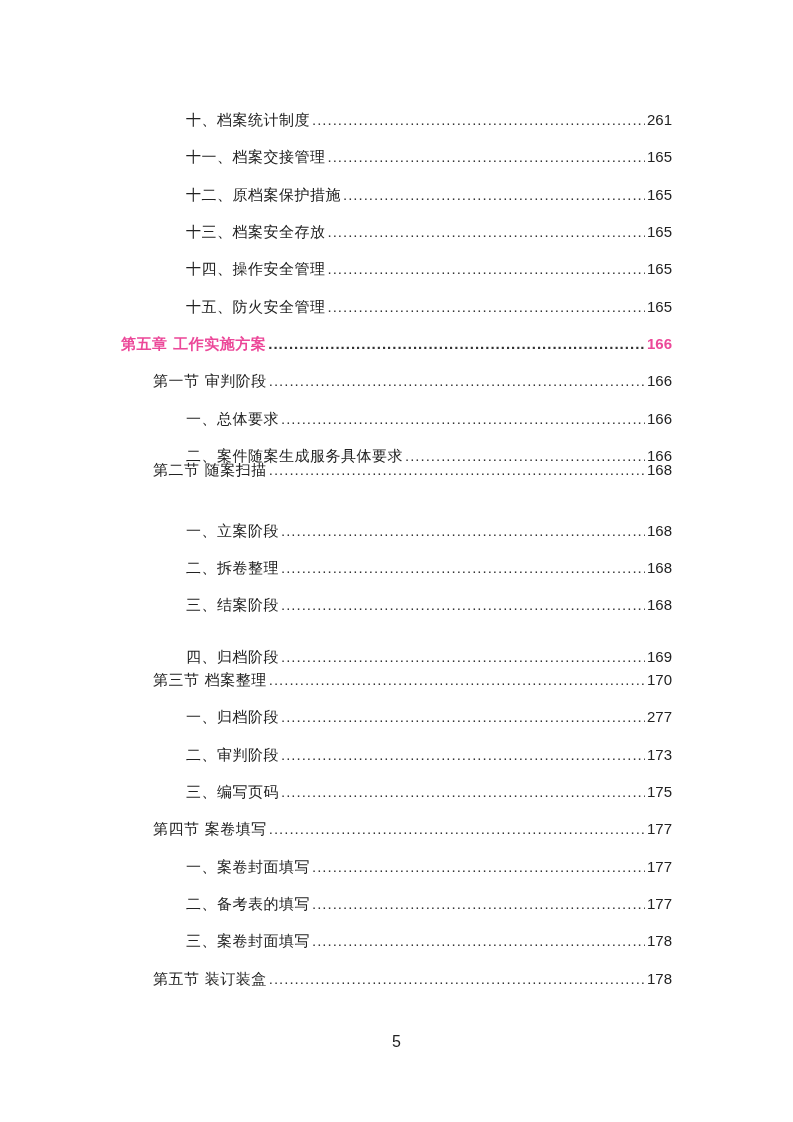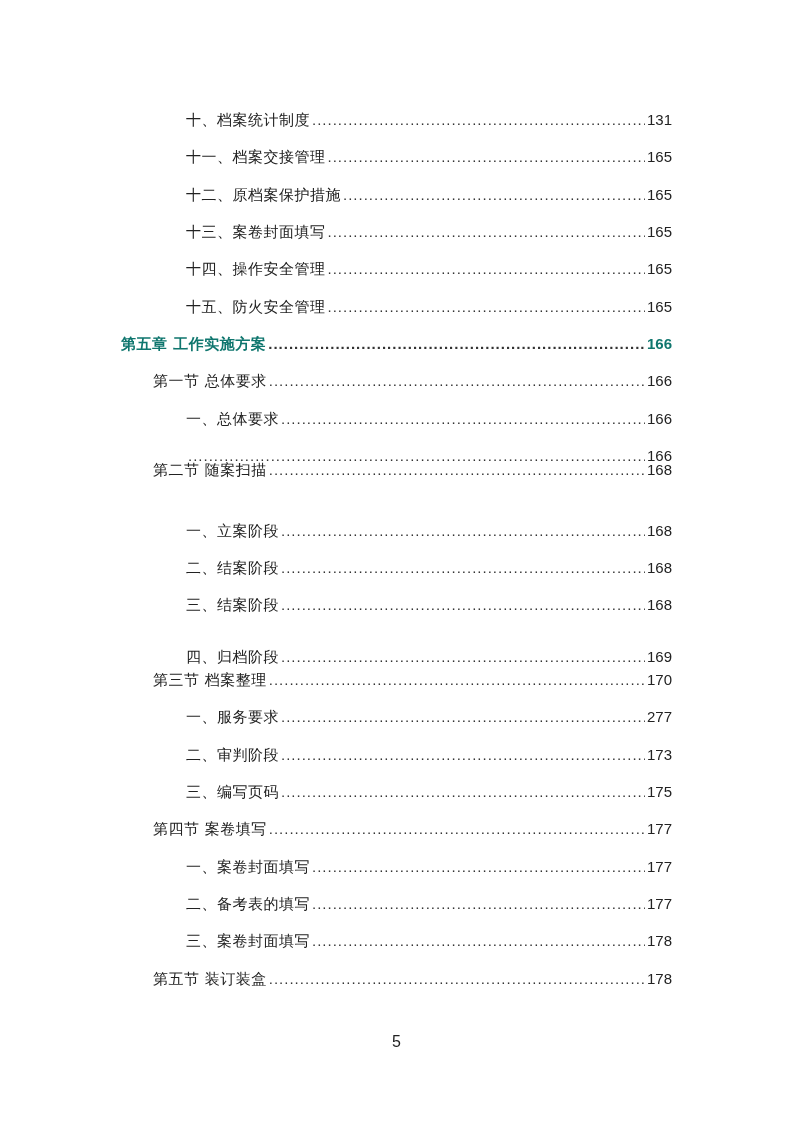--- a/index.html
+++ b/index.html
@@ -6,113 +6,114 @@
   body { width: 793px; height: 1122px; position: relative; overflow: hidden;
          font-family: "DejaVu Sans", "Liberation Sans", sans-serif; color: #222; }
   .toc { position: absolute; left: 0; top: 0; width: 793px; }
   .entry { position: absolute; display: flex; align-items: center;
            font-size: 15px; line-height: 20px; right: 121px; white-space: nowrap; }
   .entry .label { flex: 0 0 auto; letter-spacing: 0.5px; }
   .entry .dots { flex: 1 1 auto; overflow: hidden; margin: 0 2px; letter-spacing: 1px; color: #333;
                  font-family: "Liberation Sans", sans-serif; }
   .entry .dots::before { content: "................................................................................................................................................................................................"; }
   .entry .page { flex: 0 0 auto; font-family: "Liberation Sans", sans-serif; font-size: 15px; }
-  .entry.lvl-chapter { font-weight: bold; color: #0f766e; }
+  .entry.lvl-chapter { font-weight: bold; color: #ec4899; }
   .entry.lvl-chapter .dots { font-weight: bold; }
   .entry.lvl-1 { left: 121px; }
   .entry.lvl-2 { left: 153px; }
   .entry.lvl-3 { left: 186px; }
   .page-number { position: absolute; top: 1033px; left: 0; width: 793px; text-align: center;
                  font-family: "Liberation Sans", sans-serif; font-size: 16px; }
 </style>
 </head>
 <body>
 
 <div class="toc">
   <div class="entry lvl-3" style="top:110px">
       <span class="label">十、档案统计制度</span>
       <span class="dots"></span>
-      <span class="page">131</span>
+      <span class="page">261</span>
     </div>
   <div class="entry lvl-3" style="top:147px">
       <span class="label">十一、档案交接管理</span>
       <span class="dots"></span>
       <span class="page">165</span>
     </div>
   <div class="entry lvl-3" style="top:185px">
       <span class="label">十二、原档案保护措施</span>
       <span class="dots"></span>
       <span class="page">165</span>
     </div>
   <div class="entry lvl-3" style="top:222px">
-      <span class="label">十三、案卷封面填写</span>
+      <span class="label">十三、档案安全存放</span>
       <span class="dots"></span>
       <span class="page">165</span>
     </div>
   <div class="entry lvl-3" style="top:259px">
       <span class="label">十四、操作安全管理</span>
       <span class="dots"></span>
       <span class="page">165</span>
     </div>
   <div class="entry lvl-3" style="top:297px">
       <span class="label">十五、防火安全管理</span>
       <span class="dots"></span>
       <span class="page">165</span>
     </div>
   <div class="entry lvl-1 lvl-chapter" style="top:334px">
       <span class="label">第五章  工作实施方案</span>
       <span class="dots"></span>
       <span class="page">166</span>
     </div>
   <div class="entry lvl-2" style="top:371px">
-      <span class="label">第一节  总体要求</span>
+      <span class="label">第一节  审判阶段</span>
       <span class="dots"></span>
       <span class="page">166</span>
     </div>
   <div class="entry lvl-3" style="top:409px">
       <span class="label">一、总体要求</span>
       <span class="dots"></span>
       <span class="page">166</span>
     </div>
   <div class="entry lvl-3" style="top:446px">
+      <span class="label">二、案件随案生成服务具体要求</span>
       <span class="dots"></span>
       <span class="page">166</span>
     </div>
   <div class="entry lvl-2" style="top:460px">
       <span class="label">第二节  随案扫描</span>
       <span class="dots"></span>
       <span class="page">168</span>
     </div>
   <div class="entry lvl-3" style="top:521px">
       <span class="label">一、立案阶段</span>
       <span class="dots"></span>
       <span class="page">168</span>
     </div>
   <div class="entry lvl-3" style="top:558px">
-      <span class="label">二、结案阶段</span>
+      <span class="label">二、拆卷整理</span>
       <span class="dots"></span>
       <span class="page">168</span>
     </div>
   <div class="entry lvl-3" style="top:595px">
       <span class="label">三、结案阶段</span>
       <span class="dots"></span>
       <span class="page">168</span>
     </div>
   <div class="entry lvl-3" style="top:647px">
       <span class="label">四、归档阶段</span>
       <span class="dots"></span>
       <span class="page">169</span>
     </div>
   <div class="entry lvl-2" style="top:670px">
       <span class="label">第三节  档案整理</span>
       <span class="dots"></span>
       <span class="page">170</span>
     </div>
   <div class="entry lvl-3" style="top:707px">
-      <span class="label">一、服务要求</span>
+      <span class="label">一、归档阶段</span>
       <span class="dots"></span>
       <span class="page">277</span>
     </div>
   <div class="entry lvl-3" style="top:745px">
       <span class="label">二、审判阶段</span>
       <span class="dots"></span>
       <span class="page">173</span>
     </div>
   <div class="entry lvl-3" style="top:782px">
       <span class="label">三、编写页码</span>

